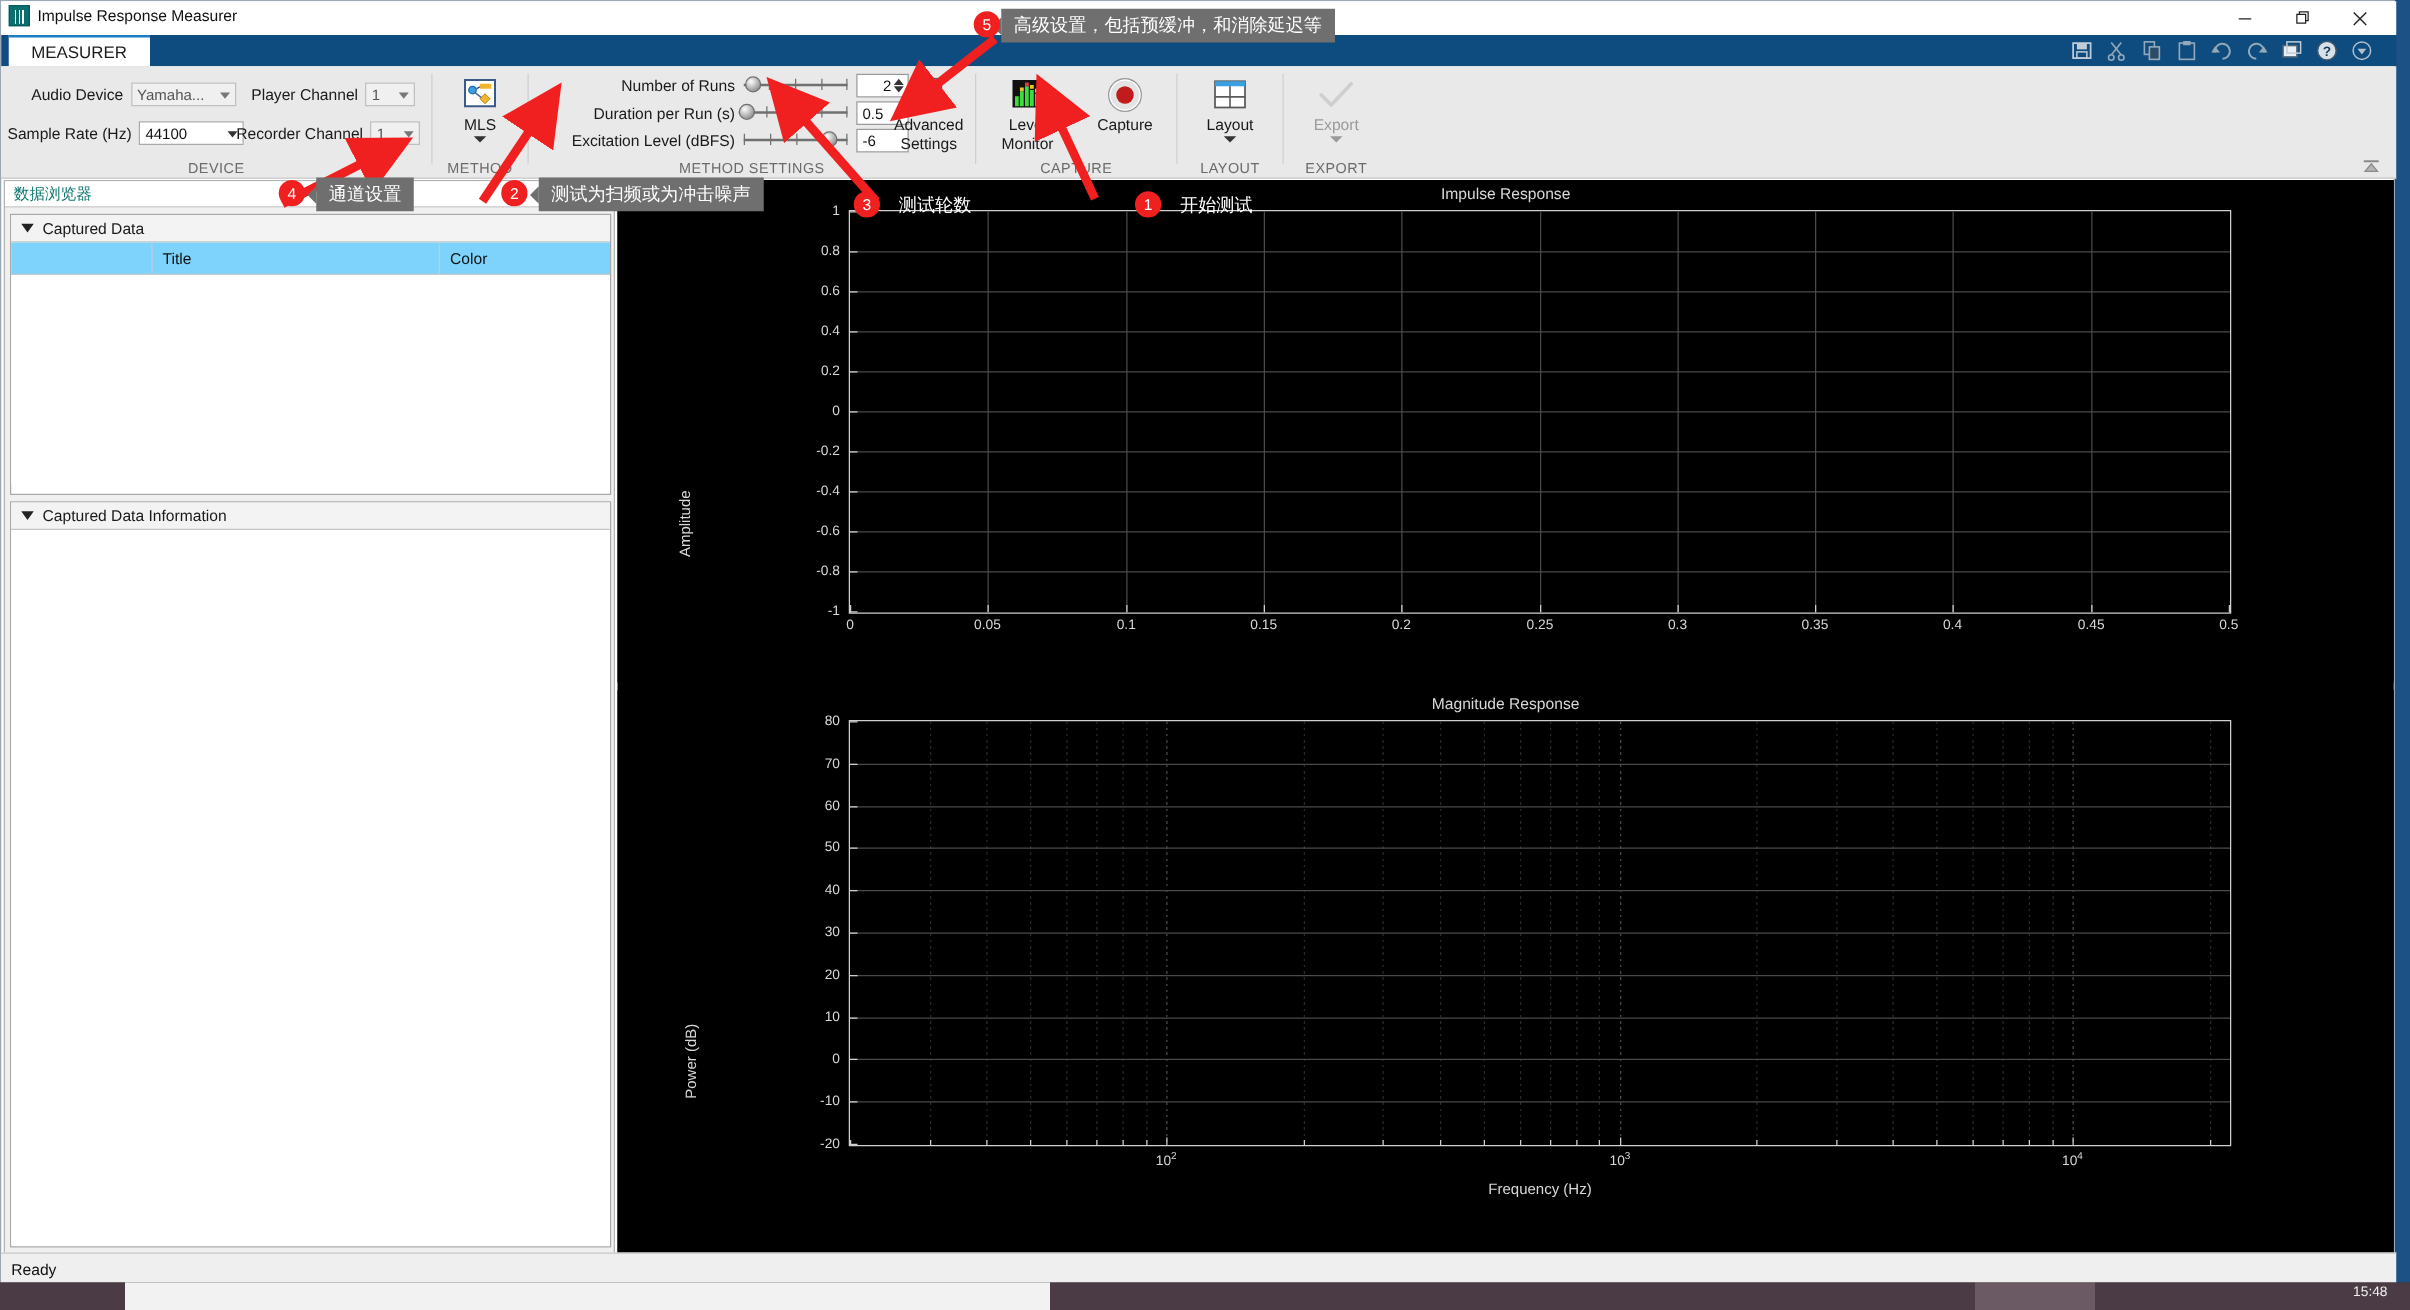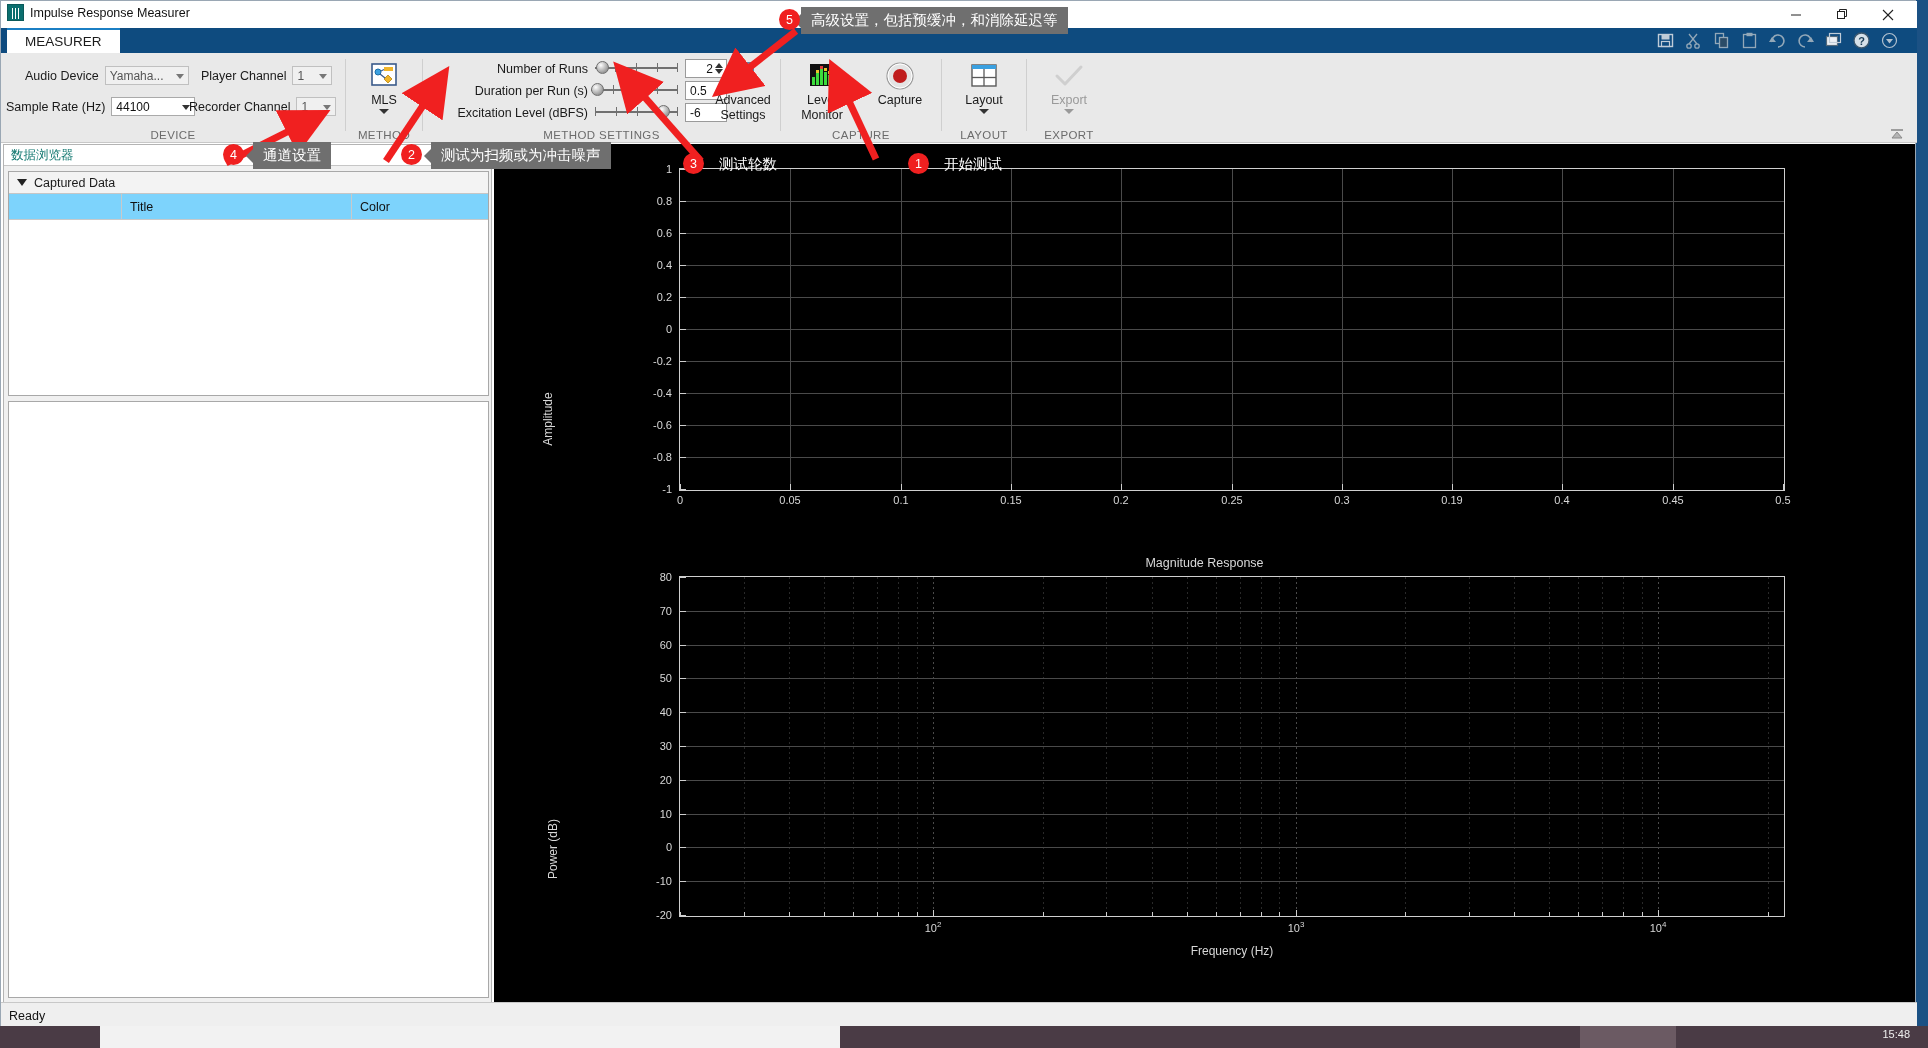--- a/index.html
+++ b/index.html
@@ -532,27 +532,32 @@
         </div>
         <div class="tbl-head">
           <div class="th" style="width:113px;"></div>
           <div class="th" style="width:230px;">Title</div>
           <div class="th" style="width:136px; border-right:none;">Color</div>
         </div>
         <div class="tbl-body"></div>
       </div>
 
       <div class="panel" style="top:256px; height:597px;">
+        <div class="panel-head">
+          <span class="tri-down"></span>
+          <span>Captured Data Information</span>
+        </div>
         <div style="height:572px; background:#fff;"></div>
       </div>
     </div>
 
     <div class="chartarea">
 
       <div class="chart-wrap" style="top:0; height:402px;">
+        <div class="chart-title">Impulse Response</div>
         <div class="axis-label-y" style="left:-6px; top:268px; width:120px; text-align:center;">Amplitude</div>
         <div class="plotbox" id="ir-plot" style="left:185px; top:24px; width:1106px; height:323px;">
             <div class="tickmark-y" style="left: 0px; top: 0px;"></div>
             <div class="ytick" style="top: 0px; right: 1112px;">1</div>
             <div class="gl-h" style="top: 32px;"></div>
             <div class="tickmark-y" style="left: 0px; top: 32px;"></div>
             <div class="ytick" style="top: 32px; right: 1112px;">0.8</div>
             <div class="gl-h" style="top: 64px;"></div>
             <div class="tickmark-y" style="left: 0px; top: 64px;"></div>
             <div class="ytick" style="top: 64px; right: 1112px;">0.6</div>
@@ -594,21 +599,21 @@
             <div class="tickmark-x" style="left: 441px; bottom: 0px;"></div>
             <div class="xtick" style="left: 441px; top: 325px;">0.2</div>
             <div class="gl-v" style="left: 552px;"></div>
             <div class="tickmark-x" style="left: 552px; bottom: 0px;"></div>
             <div class="xtick" style="left: 552px; top: 325px;">0.25</div>
             <div class="gl-v" style="left: 662px;"></div>
             <div class="tickmark-x" style="left: 662px; bottom: 0px;"></div>
             <div class="xtick" style="left: 662px; top: 325px;">0.3</div>
             <div class="gl-v" style="left: 772px;"></div>
             <div class="tickmark-x" style="left: 772px; bottom: 0px;"></div>
-            <div class="xtick" style="left: 772px; top: 325px;">0.19</div>
+            <div class="xtick" style="left: 772px; top: 325px;">0.35</div>
             <div class="gl-v" style="left: 882px;"></div>
             <div class="tickmark-x" style="left: 882px; bottom: 0px;"></div>
             <div class="xtick" style="left: 882px; top: 325px;">0.4</div>
             <div class="gl-v" style="left: 993px;"></div>
             <div class="tickmark-x" style="left: 993px; bottom: 0px;"></div>
             <div class="xtick" style="left: 993px; top: 325px;">0.45</div>
             <div class="tickmark-x" style="left: 1103px; bottom: 0px;"></div>
             <div class="xtick" style="left: 1103px; top: 325px;">0.5</div>
           </div>
       </div>

